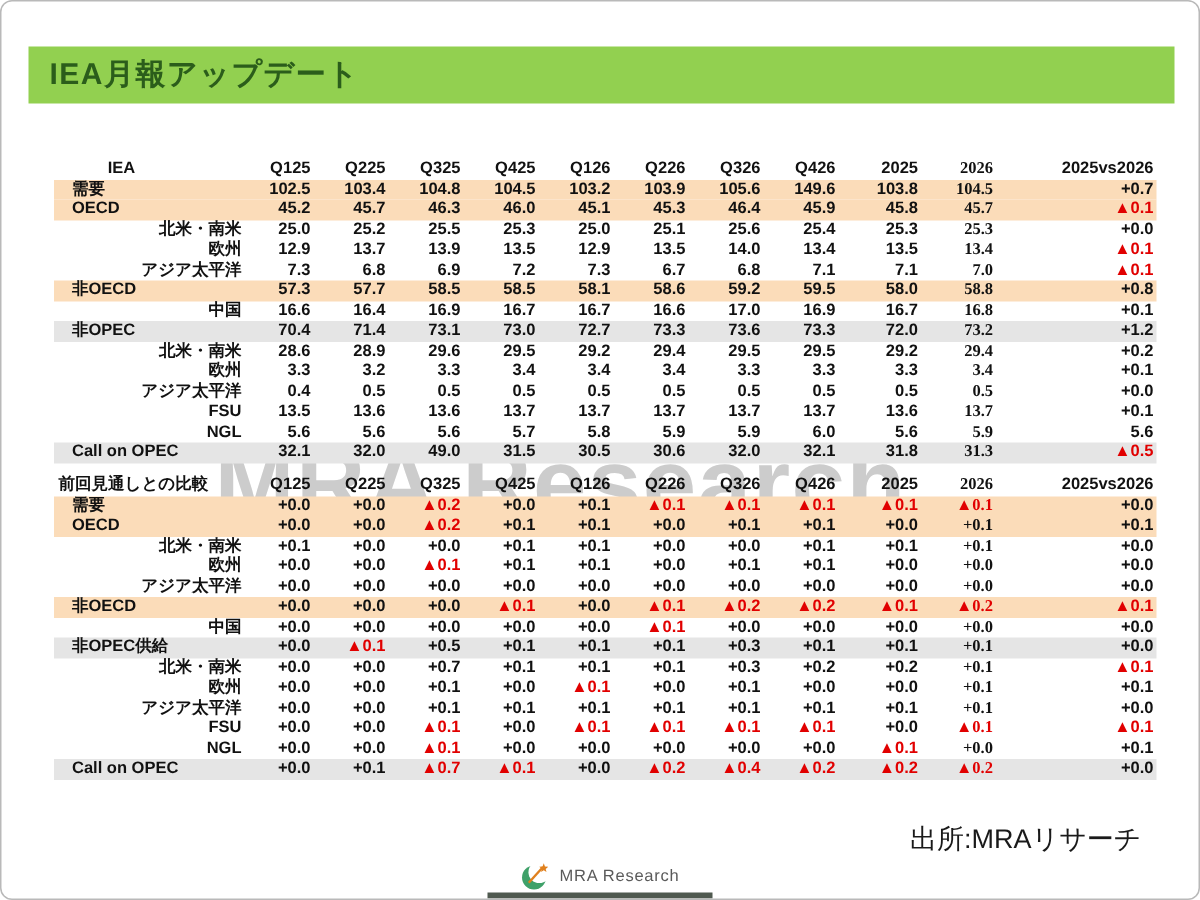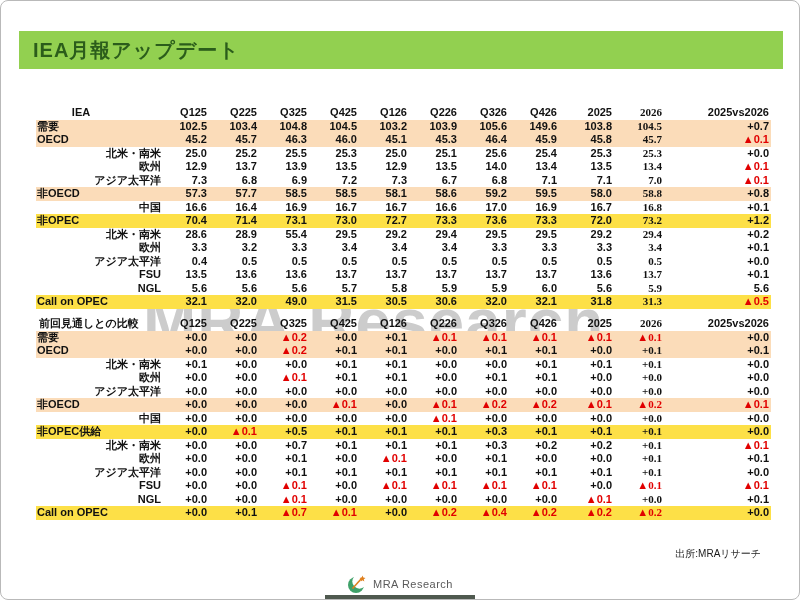--- a/index.html
+++ b/index.html
@@ -6,33 +6,33 @@
   body{width:800px;height:600px;font-family:"Liberation Sans","DejaVu Sans",sans-serif;}
   .slide{position:relative;width:798px;height:598px;border:1px solid #b9b9b9;border-radius:8px;background:#fff;overflow:hidden;}
   .title-bar{position:absolute;left:18px;top:30px;width:764px;height:38px;background:#92d050;z-index:2;}
   .title-bar span{display:block;line-height:38px;padding-left:14px;font-size:20px;font-weight:bold;color:#2b5d1b;letter-spacing:1px;}
   .watermark{position:absolute;left:142px;top:284px;font-size:64px;font-weight:bold;color:#9a9a9a;opacity:.5;z-index:0;white-space:nowrap;letter-spacing:1px;}
   .tbl{position:absolute;left:35px;z-index:1;}
   #table1{top:105px;}
   #table2{top:316px;}
   .trow{display:flex;width:735px;height:13.5px;line-height:13.5px;}
   .bg-orange{background:#fbdcb9;}
-  .bg-green{background:#fde047;}
+  .bg-green{background:#e5e5e5;}
   .cell{font-size:11px;font-weight:bold;color:#111;white-space:nowrap;box-sizing:border-box;overflow:visible;}
   .c0{width:130px;}
   .cq{width:50px;text-align:right;padding-right:9px;}
   .c9{width:55px;text-align:right;padding-right:9px;}
   .c10{width:50px;text-align:right;padding-right:9px;font-family:Liberation Serif, serif;}
   .c11{width:100px;text-align:right;padding-right:2px;}
   .tc{text-align:center;padding-right:40px;}
   .tl{text-align:left;padding-left:3px;}
-  .lbl-main{text-align:left;padding-left:1px;}
+  .lbl-main{text-align:left;padding-left:12px;}
   .lbl-sub{text-align:right;padding-right:5px;}
   .neg{color:#e10000;}
-  .source{position:absolute;right:38px;top:546px;font-size:10px;color:#1a1a1a;z-index:2;}
+  .source{position:absolute;right:38px;top:546px;font-size:18px;color:#1a1a1a;z-index:2;}
   .logo{position:absolute;left:50%;bottom:5px;transform:translateX(-50%);display:flex;align-items:center;gap:6px;z-index:2;}
   .logo-text{font-size:11px;color:#5a5a5a;letter-spacing:.5px;}
   .bottom-bar{position:absolute;left:50%;bottom:0;transform:translateX(-50%);width:150px;height:4px;background:#4f594f;z-index:2;}
 </style>
 </head>
 <body>
 
 <div class="slide">
 
   <div class="title-bar">
@@ -165,21 +165,21 @@
         <div class="cell cq">73.6</div>
         <div class="cell cq">73.3</div>
         <div class="cell c9">72.0</div>
         <div class="cell c10">73.2</div>
         <div class="cell c11">+1.2</div>
       </div>
       <div class="trow">
         <div class="cell c0 lbl-sub">北米・南米</div>
         <div class="cell cq">28.6</div>
         <div class="cell cq">28.9</div>
-        <div class="cell cq">55.4</div>
+        <div class="cell cq">29.6</div>
         <div class="cell cq">29.5</div>
         <div class="cell cq">29.2</div>
         <div class="cell cq">29.4</div>
         <div class="cell cq">29.5</div>
         <div class="cell cq">29.5</div>
         <div class="cell c9">29.2</div>
         <div class="cell c10">29.4</div>
         <div class="cell c11">+0.2</div>
       </div>
       <div class="trow">

